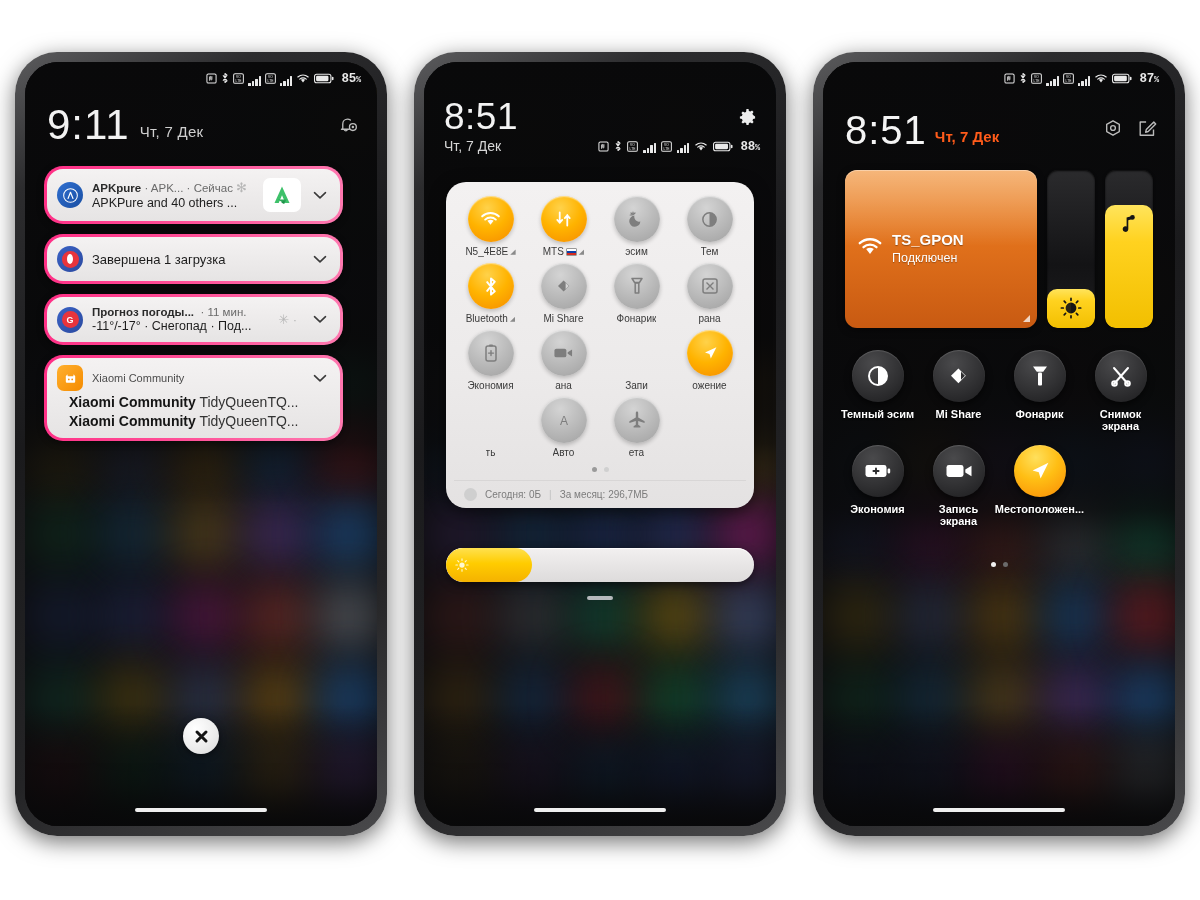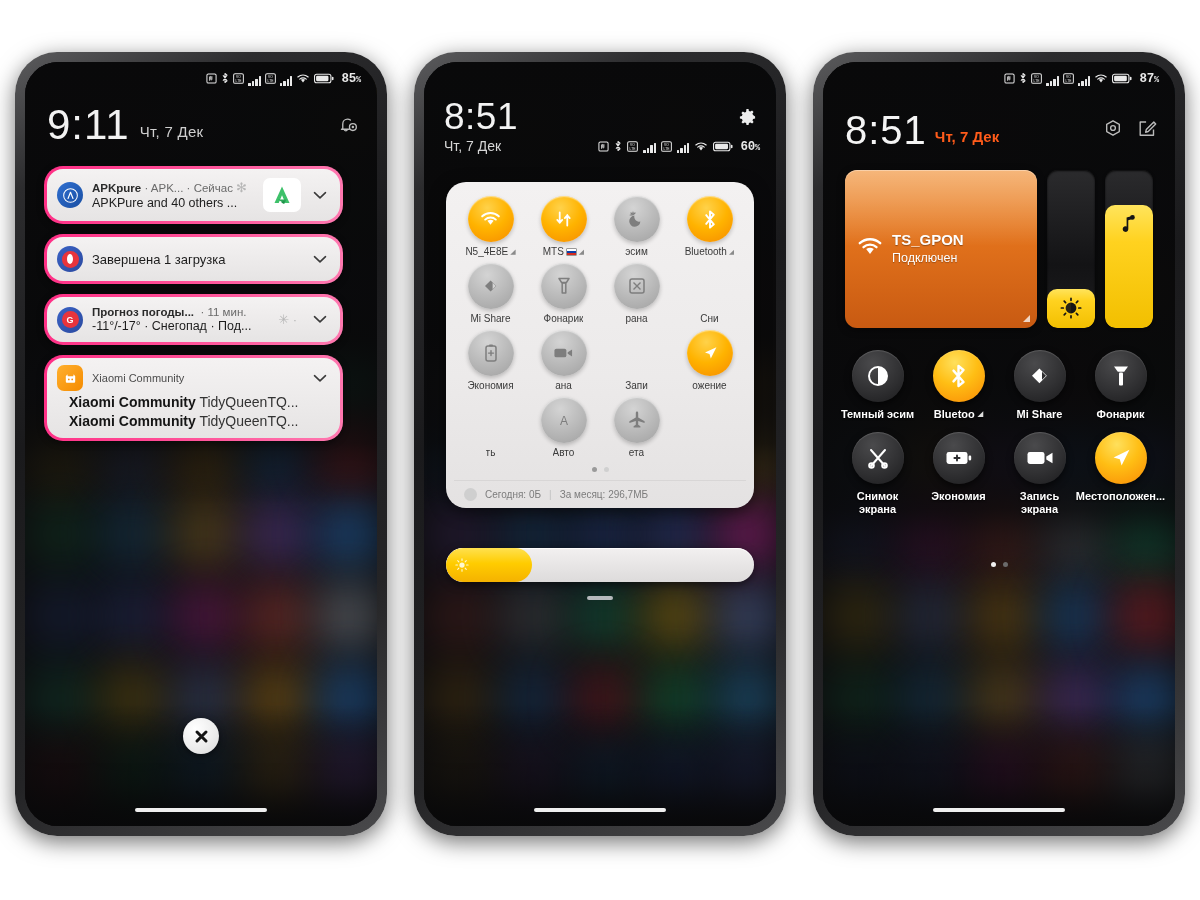--- a/index.html
+++ b/index.html
@@ -535,21 +535,21 @@
         <span><svg width="14" height="11" viewBox="0 0 16 12">
               <path d="M8 10.6l2.4-3.1a3.9 3.9 0 0 0-4.8 0z" fill="#e9e9e9"></path>
               <path d="M2.1 4.2a9.4 9.4 0 0 1 11.8 0" stroke="#e9e9e9" stroke-width="1.5" fill="none" stroke-linecap="round"></path>
               <path d="M4.3 6.7a6 6 0 0 1 7.4 0" stroke="#e9e9e9" stroke-width="1.4" fill="none" stroke-linecap="round"></path>
             </svg></span>
         <span><svg width="20" height="11" viewBox="0 0 22 12">
               <rect x=".6" y="1.4" width="18" height="9.2" rx="2.2" fill="none" stroke="#e9e9e9" stroke-width="1.2"></rect>
               <rect x="2.3" y="3.1" width="14.2" height="5.8" rx="1.2" fill="#e9e9e9"></rect>
               <rect x="19.6" y="4.2" width="1.9" height="3.6" rx="1" fill="#e9e9e9"></rect>
             </svg></span>
-        <span class="batt-txt"><span>60</span><span class="batt-pct">%</span></span>
+        <span class="batt-txt"><span>88</span><span class="batt-pct">%</span></span>
       </div>
 
       <div class="cc-card">
         <div class="tgrid">
 
           <div class="tile">
             <span class="tcirc on">
                 <svg width="21" height="16" viewBox="0 0 22 16">
                   <path d="M11 14l3.2-4.1a5.3 5.3 0 0 0-6.4 0z" fill="#fff"></path>
                   <path d="M2.3 5.2a12.6 12.6 0 0 1 17.4 0" stroke="#fff" stroke-width="2.1" fill="none" stroke-linecap="round"></path>
@@ -581,20 +581,29 @@
                 <svg width="20" height="20" viewBox="0 0 20 20">
                   <path d="M13.4 12.6a5 5 0 0 1-6-6 5.6 5.6 0 1 0 6 6z" fill="#7e7e7e"></path>
                   <g stroke="#7e7e7e" stroke-width="1.2" stroke-linecap="round">
                     <path d="M6 3.2v2M3.2 6h2M4 4l1.4 1.4M8 4L6.6 5.4"></path>
                   </g>
                 </svg>
               </span>
             <span class="tlabel">эсим</span>
           </div>
 
+          <div class="tile">
+            <span class="tcirc off">
+                <svg width="19" height="19" viewBox="0 0 20 20">
+                  <circle cx="10" cy="10" r="7" fill="none" stroke="#7e7e7e" stroke-width="1.6"></circle>
+                  <path d="M10 3a7 7 0 0 1 0 14z" fill="#7e7e7e"></path>
+                </svg>
+              </span>
+            <span class="tlabel">Тем</span>
+          </div>
 
           <div class="tile">
             <span class="tcirc on">
                 <svg width="14" height="21" viewBox="0 0 14 22">
                   <path d="M3 6.4L11 16 7 19.5V2.5L11 6 3 15.6" stroke="#fff" stroke-width="2" fill="none" stroke-linejoin="round" stroke-linecap="round"></path>
                 </svg>
               </span>
             <span class="tlabel">
                 <span>Bluetooth</span>
                 <span class="corner">◢</span>
@@ -624,24 +633,20 @@
           <div class="tile">
             <span class="tcirc off">
                 <svg width="20" height="20" viewBox="0 0 20 20">
                   <rect x="3" y="3" width="14" height="14" rx="2" fill="none" stroke="#7e7e7e" stroke-width="1.5"></rect>
                   <path d="M6.5 6.5l7 7M13.5 6.5l-7 7" stroke="#7e7e7e" stroke-width="1.4"></path>
                 </svg>
               </span>
             <span class="tlabel">рана</span>
           </div>
 
-          <div class="tile">
-            <span class="tcirc off" style="visibility:hidden"></span>
-            <span class="tlabel">Сни</span>
-          </div>
 
           <div class="tile">
             <span class="tcirc off">
                 <svg width="14" height="20" viewBox="0 0 14 20">
                   <rect x="2" y="3" width="10" height="15" rx="2" fill="none" stroke="#7e7e7e" stroke-width="1.5"></rect>
                   <rect x="5" y="1.4" width="4" height="2" rx=".8" fill="#7e7e7e"></rect>
                   <path d="M7 7.6v5M4.5 10.1h5" stroke="#7e7e7e" stroke-width="1.4" stroke-linecap="round"></path>
                 </svg>
               </span>
             <span class="tlabel">Экономия</span>
@@ -884,31 +889,20 @@
         <div class="p3tile">
           <span class="p3circ off">
               <svg width="26" height="26" viewBox="0 0 26 26">
                 <circle cx="13" cy="13" r="9" fill="none" stroke="#fff" stroke-width="2"></circle>
                 <path d="M13 4a9 9 0 0 1 0 18z" fill="#fff"></path>
               </svg>
             </span>
           <span class="p3label">Темный эсим</span>
         </div>
         <div class="p3tile">
-          <span class="p3circ on">
-              <svg width="17" height="26" viewBox="0 0 17 26">
-                <path d="M3.5 7.6L13.5 19 8.5 23V3l5 4L3.5 18.4" stroke="#fff" stroke-width="2.4" fill="none" stroke-linejoin="round" stroke-linecap="round"></path>
-              </svg>
-            </span>
-          <span class="p3label">
-              <span>Bluetoo</span>
-              <span class="corner" style="color:#ddd">◢</span>
-            </span>
-        </div>
-        <div class="p3tile">
           <span class="p3circ off">
               <svg width="26" height="26" viewBox="0 0 26 26">
                 <path d="M12.4 5.4l7.4 7.4-7.4 7.4L5 12.8z" fill="#fff"></path>
                 <path d="M15 8.8l4 4-4 4z" fill="#2d2d2f"></path>
               </svg>
             </span>
           <span class="p3label">Mi Share</span>
         </div>
         <div class="p3tile">
           <span class="p3circ off">

